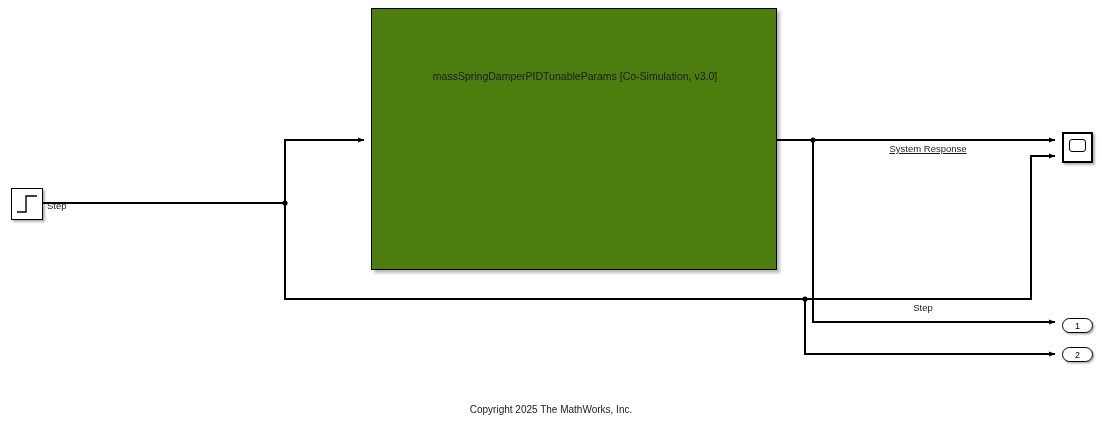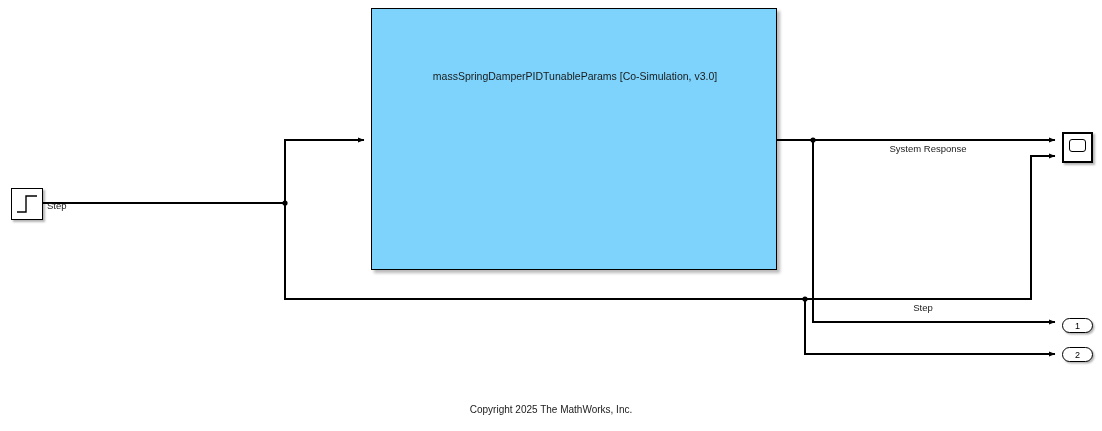--- a/index.html
+++ b/index.html
@@ -52,21 +52,21 @@
 
   
   .main-block {
     position: absolute;
     left: 371px;
     top: 8px;
     width: 406px;
     height: 262px;
     box-sizing: border-box;
     border: 1.4px solid #000000;
-    background: #7dd3fc;
+    background: #4d7c0f;
     box-shadow: 3px 3px 3px rgba(0,0,0,0.28);
   }
   .main-block-label {
     position: absolute;
     left: 0;
     top: 0;
     width: 406px;
     height: 262px;
     display: flex;
     align-items: center;
@@ -122,21 +122,21 @@
   .outport-2 { left: 1062px; top: 347px; }
 
   
   .signal-label {
     position: absolute;
     font-size: 9.5px;
     color: #1a1a1a;
     white-space: nowrap;
     transform: translateX(-50%);
   }
-  .sig-system-response { left: 928px; top: 143px; }
+  .sig-system-response { left: 928px; top: 143px; text-decoration: underline; }
   .sig-step-out { left: 923px; top: 302px; }
 
   
   .copyright {
     position: absolute;
     left: 551px;
     top: 404px;
     transform: translateX(-50%);
     font-size: 10px;
     color: #1a1a1a;

